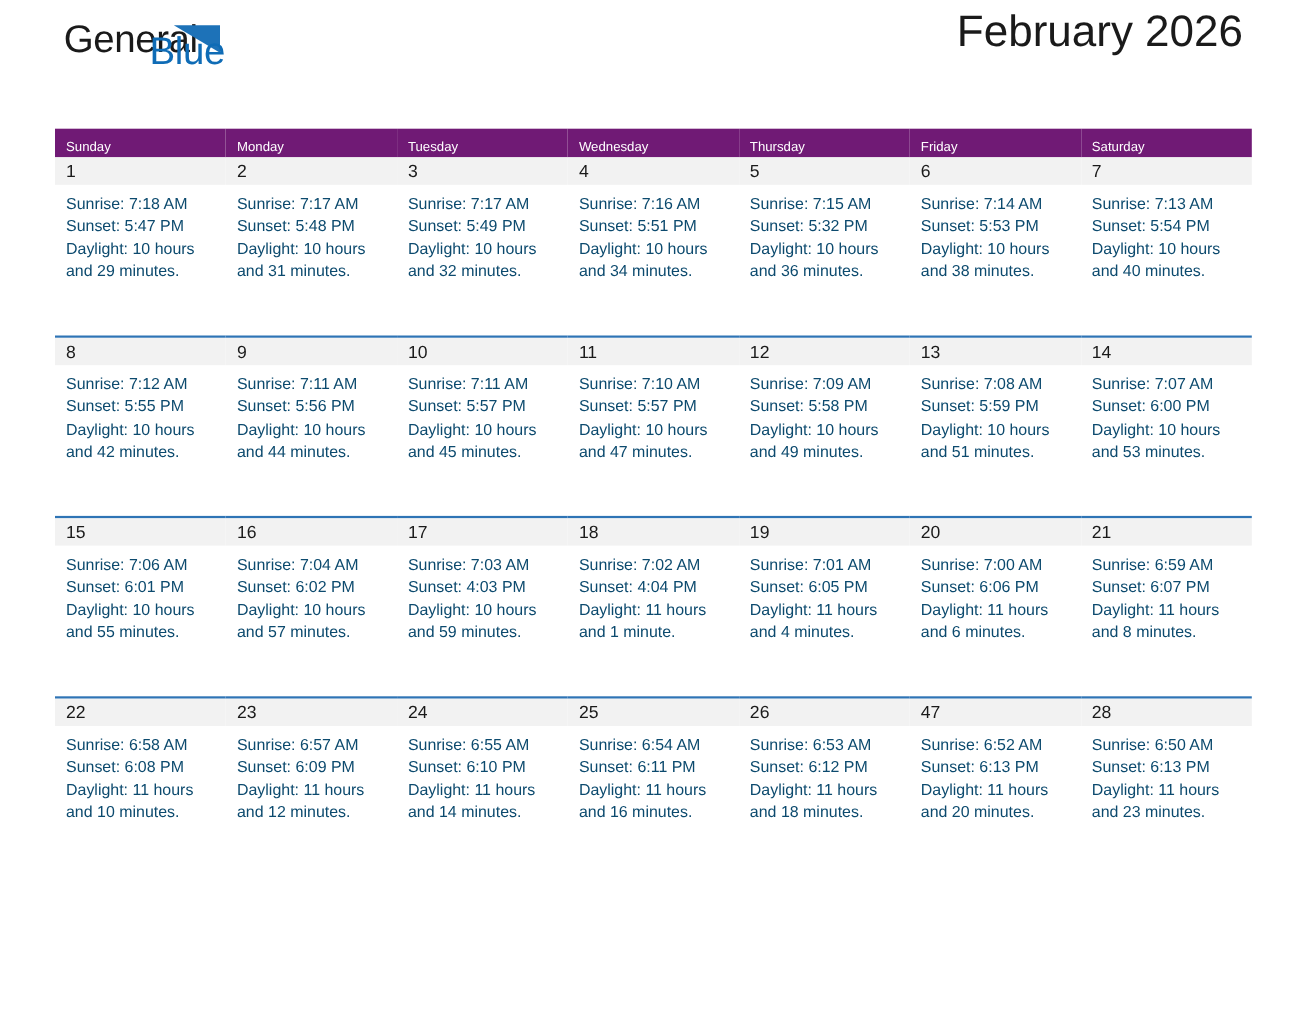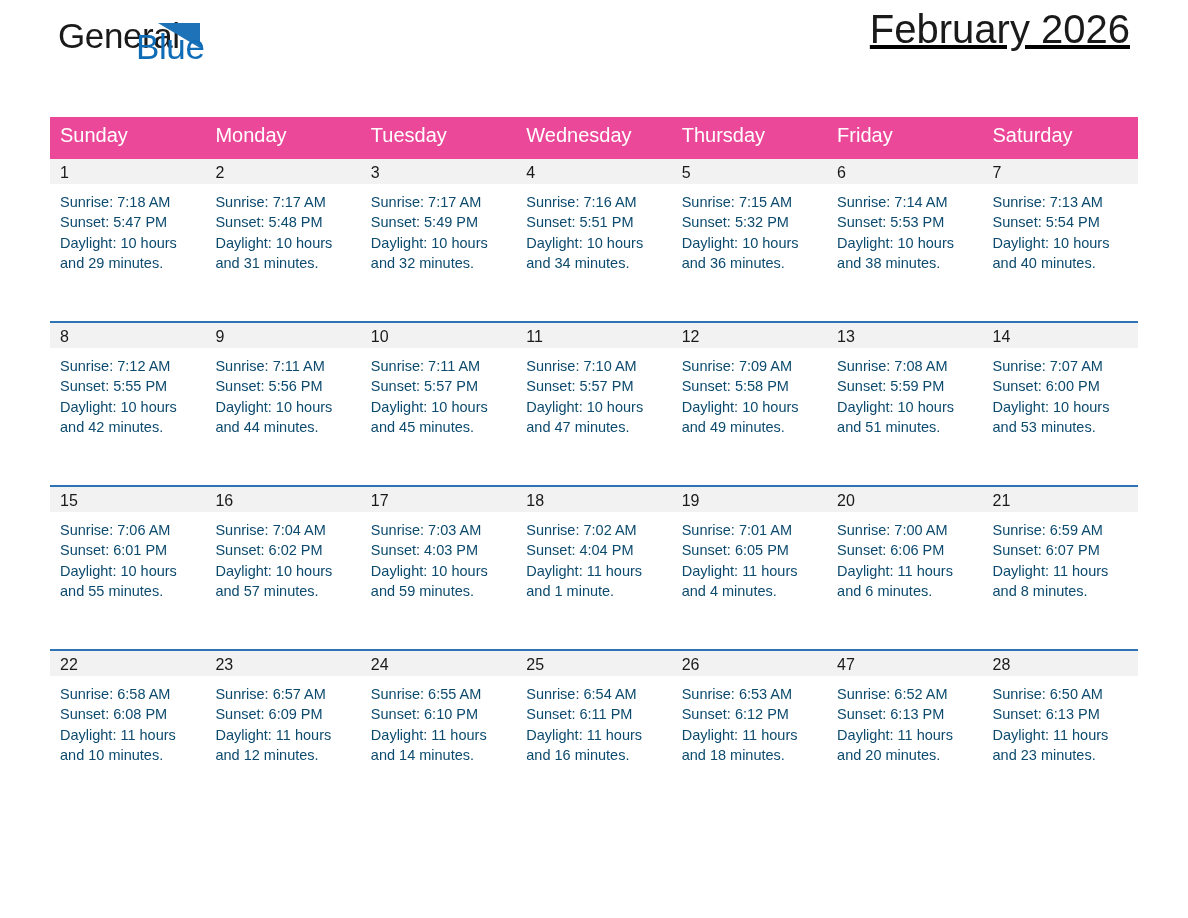--- a/index.html
+++ b/index.html
@@ -60,21 +60,20 @@
     top: 11px;
     font-size: 35px;
     letter-spacing: -0.4px;
     color: #0f6cb6;
   }
   .title-block {
     position: absolute;
     right: 8px;
     top: 4px;
     text-align: right;
-    text-decoration: underline;
   }
   .month-title {
     font-size: 40px;
     font-weight: normal;
     color: #1a1a1a;
     line-height: 1.25;
     white-space: nowrap;
   }
   .location {
     margin-top: 6px;
@@ -85,26 +84,26 @@
     white-space: nowrap;
   }
 
   
   .calendar {
     width: 1088px;
     border-collapse: collapse;
     table-layout: fixed;
   }
   .calendar th {
-    background: #ec4899;
+    background: #701a75;
     color: #ffffff;
-    font-size: 20px;
+    font-size: 12px;
     font-weight: normal;
     text-align: left;
-    padding: 7px 0 12px 10px;
+    padding: 7px 0 1px 10px;
     height: 18px;
     vertical-align: middle;
   }
   .calendar td {
     width: 155.42px;
     vertical-align: top;
     padding: 0;
     border-top: 2px solid #2e74b5;
   }
   .calendar tr.week-row:first-child td {

